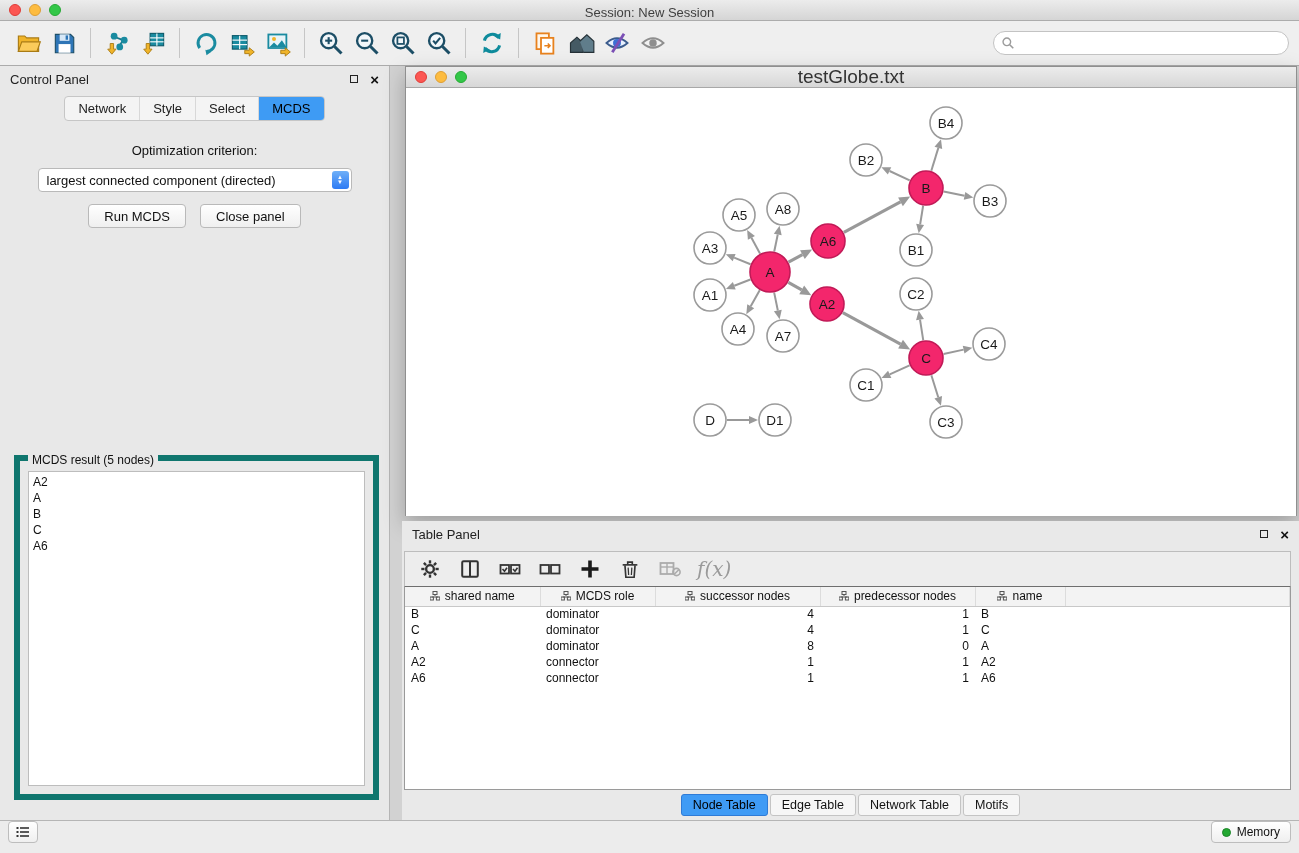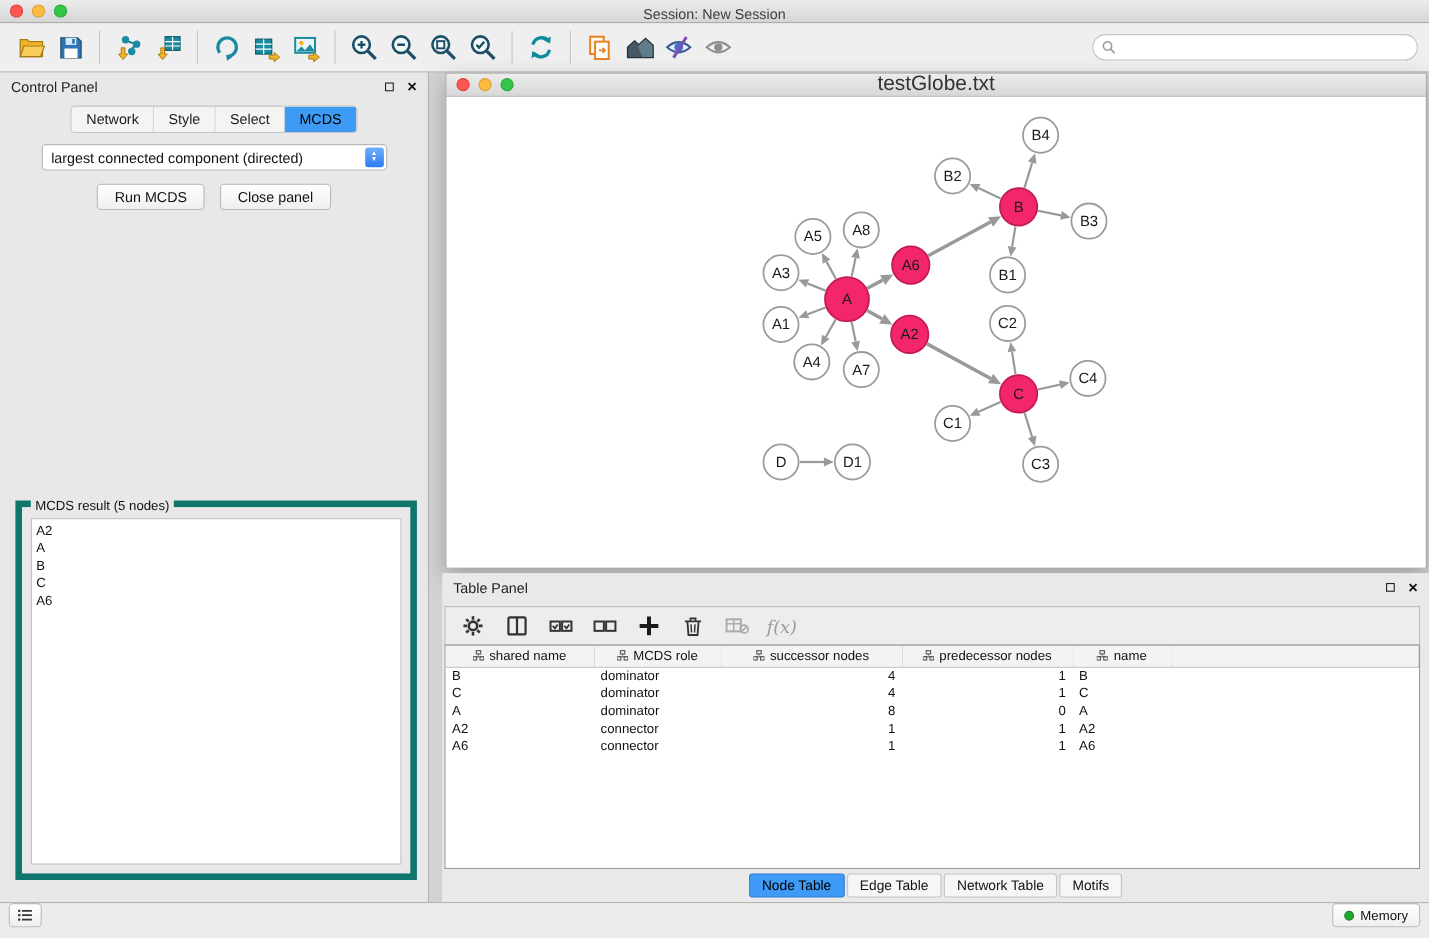--- a/index.html
+++ b/index.html
@@ -53,21 +53,21 @@
   .net-window { margin:0 2px 0 15px; height:450px; flex:0 0 450px; background:#FFFFFF; border:1px solid #8F8F8F; box-shadow:0 8px 20px rgba(0,0,0,0.25); display:flex; flex-direction:column; }
   .net-titlebar { height:21px; flex:0 0 21px; background:linear-gradient(#ECECEC,#D7D7D7); border-bottom:1px solid #A8A8A8; position:relative; display:flex; align-items:center; justify-content:center; }
   .net-titlebar .title { font-size:19px; color:#333; }
   .net-canvas { flex:1; background:#FFFFFF; position:relative; }
   .net-canvas svg { display:block; width:100%; height:100%; }
 
   
   .table-panel { flex:1; margin:5px 0 0 12px; background:#E9E9E9; display:flex; flex-direction:column; min-height:0; }
   .tp-toolbar { height:36px; display:flex; align-items:center; gap:14px; padding:0 12px; background:#EDEDED; border:1px solid #BDBDBD; border-bottom:1px solid #6E6E6E; margin:4px 8px 0 2px; }
   .tp-icon { width:26px; height:26px; display:flex; align-items:center; justify-content:center; cursor:pointer; }
-  .fx-label { font-family:"DejaVu Serif", serif; font-style:italic; font-size:16px; color:#9A9A9A; cursor:pointer; }
+  .fx-label { font-family:"DejaVu Serif", serif; font-style:italic; font-size:20px; color:#9A9A9A; cursor:pointer; }
   .tp-table-wrap { margin:0 8px 0 2px; background:#FFFFFF; border:1px solid #9A9A9A; border-top:none; flex:1; overflow:auto; }
   table.data { border-collapse:collapse; width:100%; table-layout:fixed;padding-left:36px; }
   table.data th { background:#F3F3F3; font-weight:normal; font-size:12px; color:#111; height:19px; border-right:1px solid #DCDCDC; border-bottom:1px solid #C8C8C8; text-align:center; position:relative; white-space:nowrap; overflow:hidden; }
   table.data td { font-size:12px; color:#111; height:16px; padding:0 6px; white-space:nowrap; overflow:hidden; }
   td.num { text-align:right; padding-right:18px; }
   .col-icon { display:inline-block; vertical-align:-1px; margin-right:5px; }
   .tp-tabs { height:30px; flex:0 0 30px; display:flex; align-items:center; justify-content:center; gap:2px; }
   .tp-tab { padding:3px 11px; font-size:12.5px; color:#111; background:#F6F6F6; border:1px solid #C4C4C4; border-radius:3px; cursor:pointer; }
   .tp-tab.active { background:#3F9BF5; border-color:#2F7BD6; color:#000000; }
 
@@ -236,20 +236,21 @@
         <span class="spacer"></span>
         <span class="win-sq"></span>
         <span class="win-x">×</span>
       </div>
       <div class="cp-tabs">
           <div class="cp-tab">Network</div>
           <div class="cp-tab">Style</div>
           <div class="cp-tab">Select</div>
           <div class="cp-tab active">MCDS</div>
         </div>
+      <div class="cp-opt-label">Optimization criterion:</div>
       <div class="cp-select">
         <span>largest connected component (directed)</span>
         <span class="stepper">
             <span>▲</span>
             <span>▼</span>
           </span>
       </div>
       <div class="cp-buttons">
         <button class="cp-btn">Run MCDS</button>
         <button class="cp-btn">Close panel</button>

